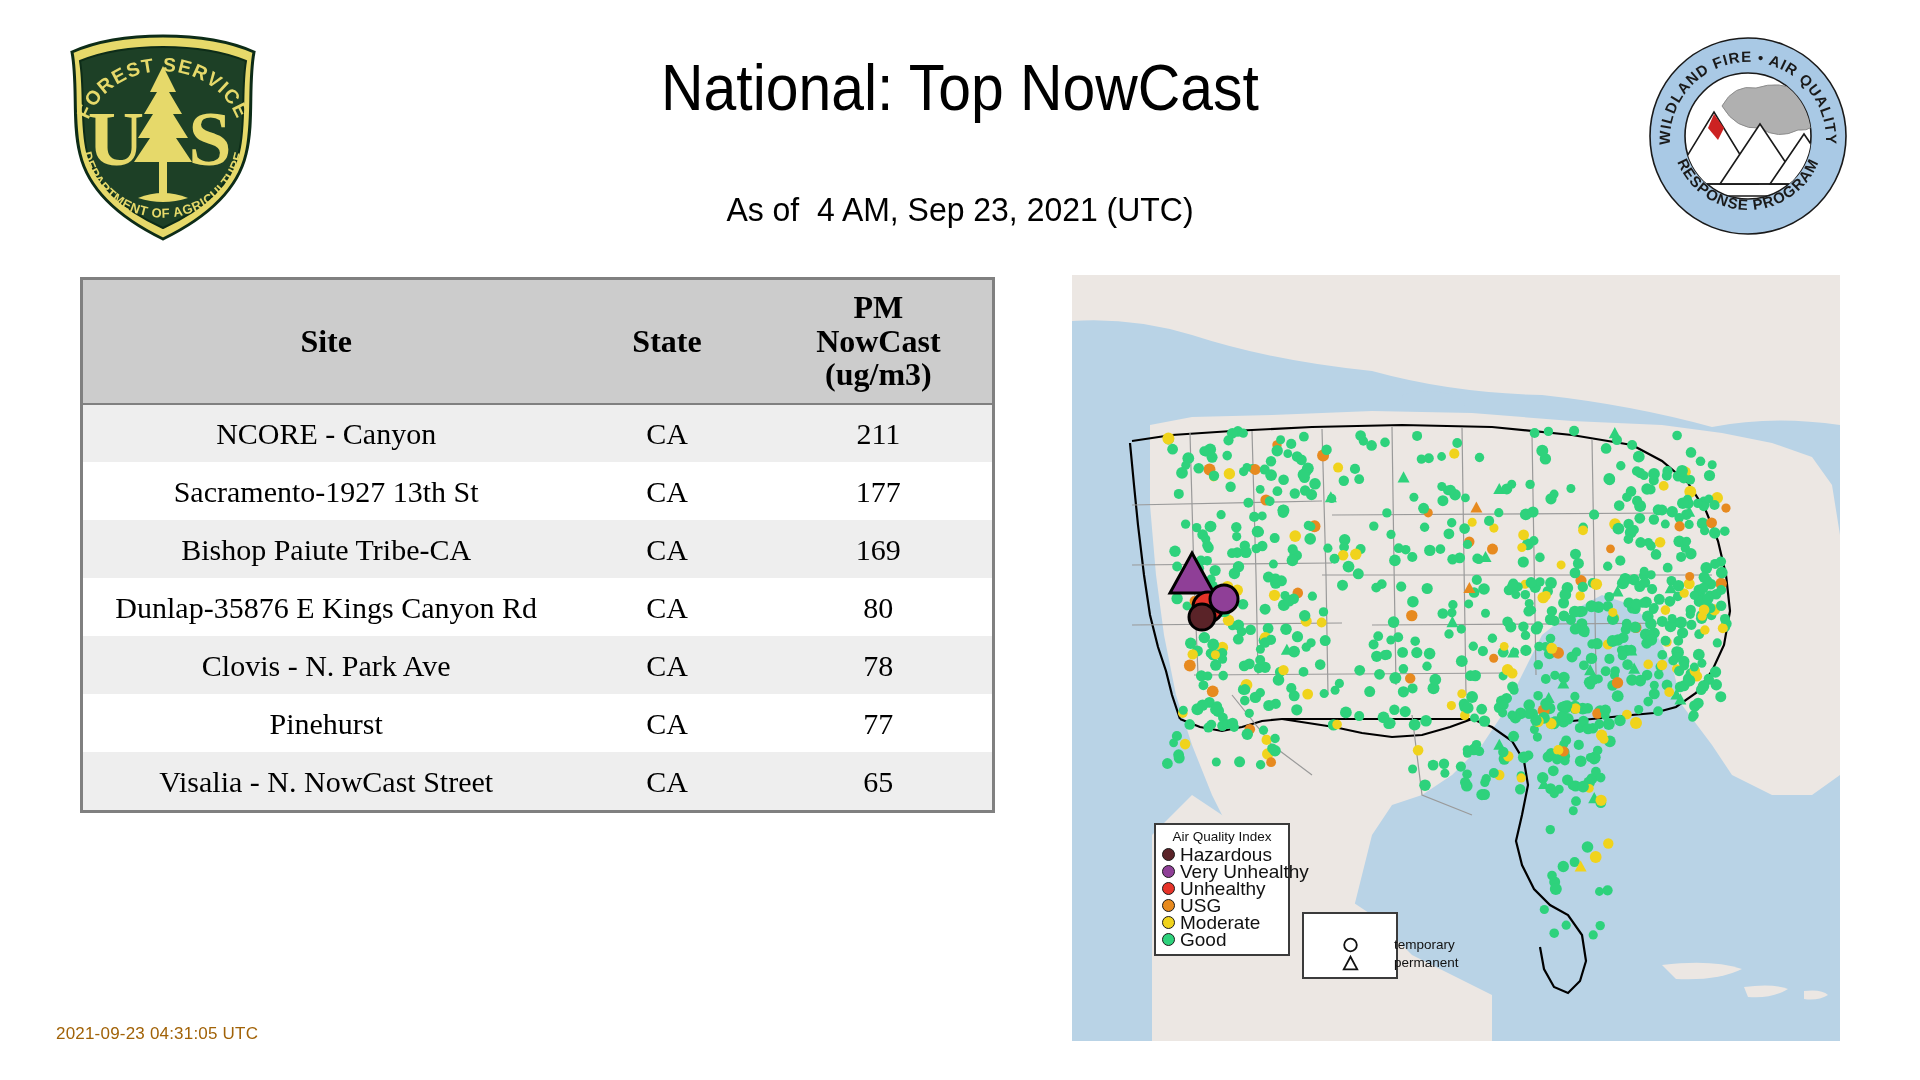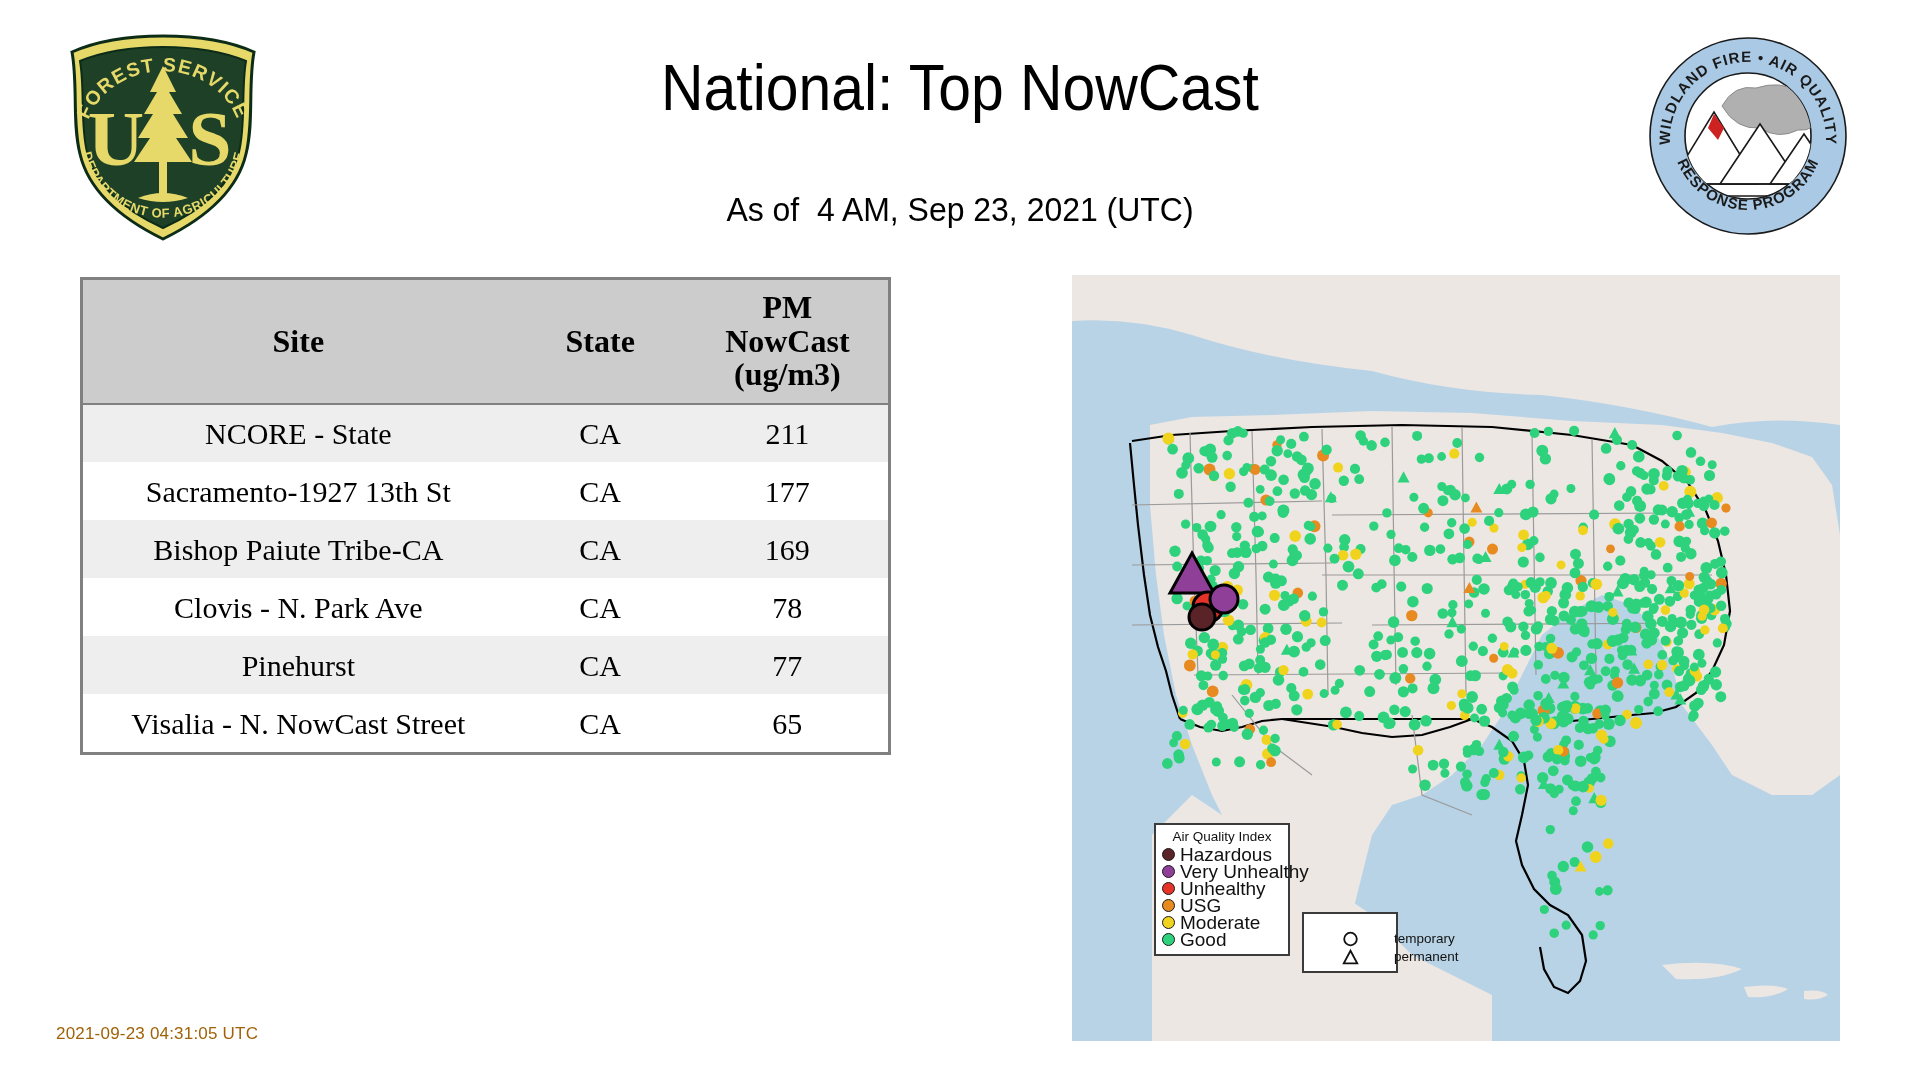--- a/index.html
+++ b/index.html
@@ -48,21 +48,21 @@
     font-size: 34px;
     font-weight: 400;
     color: #000;
     white-space: pre;
     transform: scaleX(0.94);
   }
 
   
   #table-wrap {
     position: absolute; left: 80px; top: 277px;
-    width: 811px;
+    width: 915px;
     border: 3px solid #808080;
     background: #fff;
   }
   table { border-collapse: collapse; width: 100%; table-layout: fixed; }
   thead th {
     background: #cccccc;
     font-family: "Liberation Serif", serif;
     font-weight: bold;
     font-size: 32px;
     color: #000;
@@ -125,21 +125,21 @@
   }
   .lg-row { display: flex; align-items: center; height: 17px; }
   .lg-dot {
     width: 13px; height: 13px; border-radius: 50%;
     border: 1px solid #1a1a1a; margin-right: 5px; flex: 0 0 auto;
   }
   .lg-label { font-size: 19px; line-height: 1; white-space: nowrap; }
 
   #legend-type {
     left: 230px; top: 637px; width: 96px;
-    padding: 16px 6px 5px 7px;
+    padding: 22px 6px 5px 7px;
   }
   .lt-row { display: flex; align-items: center; height: 18px; }
   .lt-sym { width: 16px; height: 16px; margin-right: 4px; flex: 0 0 auto; }
   .lt-label { font-size: 13.5px; line-height: 1; white-space: nowrap; }
 </style>
 </head>
 <body>
 
 <div id="page">
 
@@ -229,33 +229,38 @@
           <th class="c-state">State</th>
           <th class="c-pm">
             <div>PM</div>
             <div>NowCast</div>
             <div>(ug/m3)</div>
           </th>
         </tr>
       </thead>
       <tbody id="table-body">
           <tr>
-            <td>NCORE - State</td>
+            <td>NCORE - Canyon</td>
             <td>CA</td>
             <td>211</td>
           </tr>
           <tr>
             <td>Sacramento-1927 13th St</td>
             <td>CA</td>
             <td>177</td>
           </tr>
           <tr>
             <td>Bishop Paiute Tribe-CA</td>
             <td>CA</td>
             <td>169</td>
+          </tr>
+          <tr>
+            <td>Dunlap-35876 E Kings Canyon Rd</td>
+            <td>CA</td>
+            <td>80</td>
           </tr>
           <tr>
             <td>Clovis - N. Park Ave</td>
             <td>CA</td>
             <td>78</td>
           </tr>
           <tr>
             <td>Pinehurst</td>
             <td>CA</td>
             <td>77</td>

